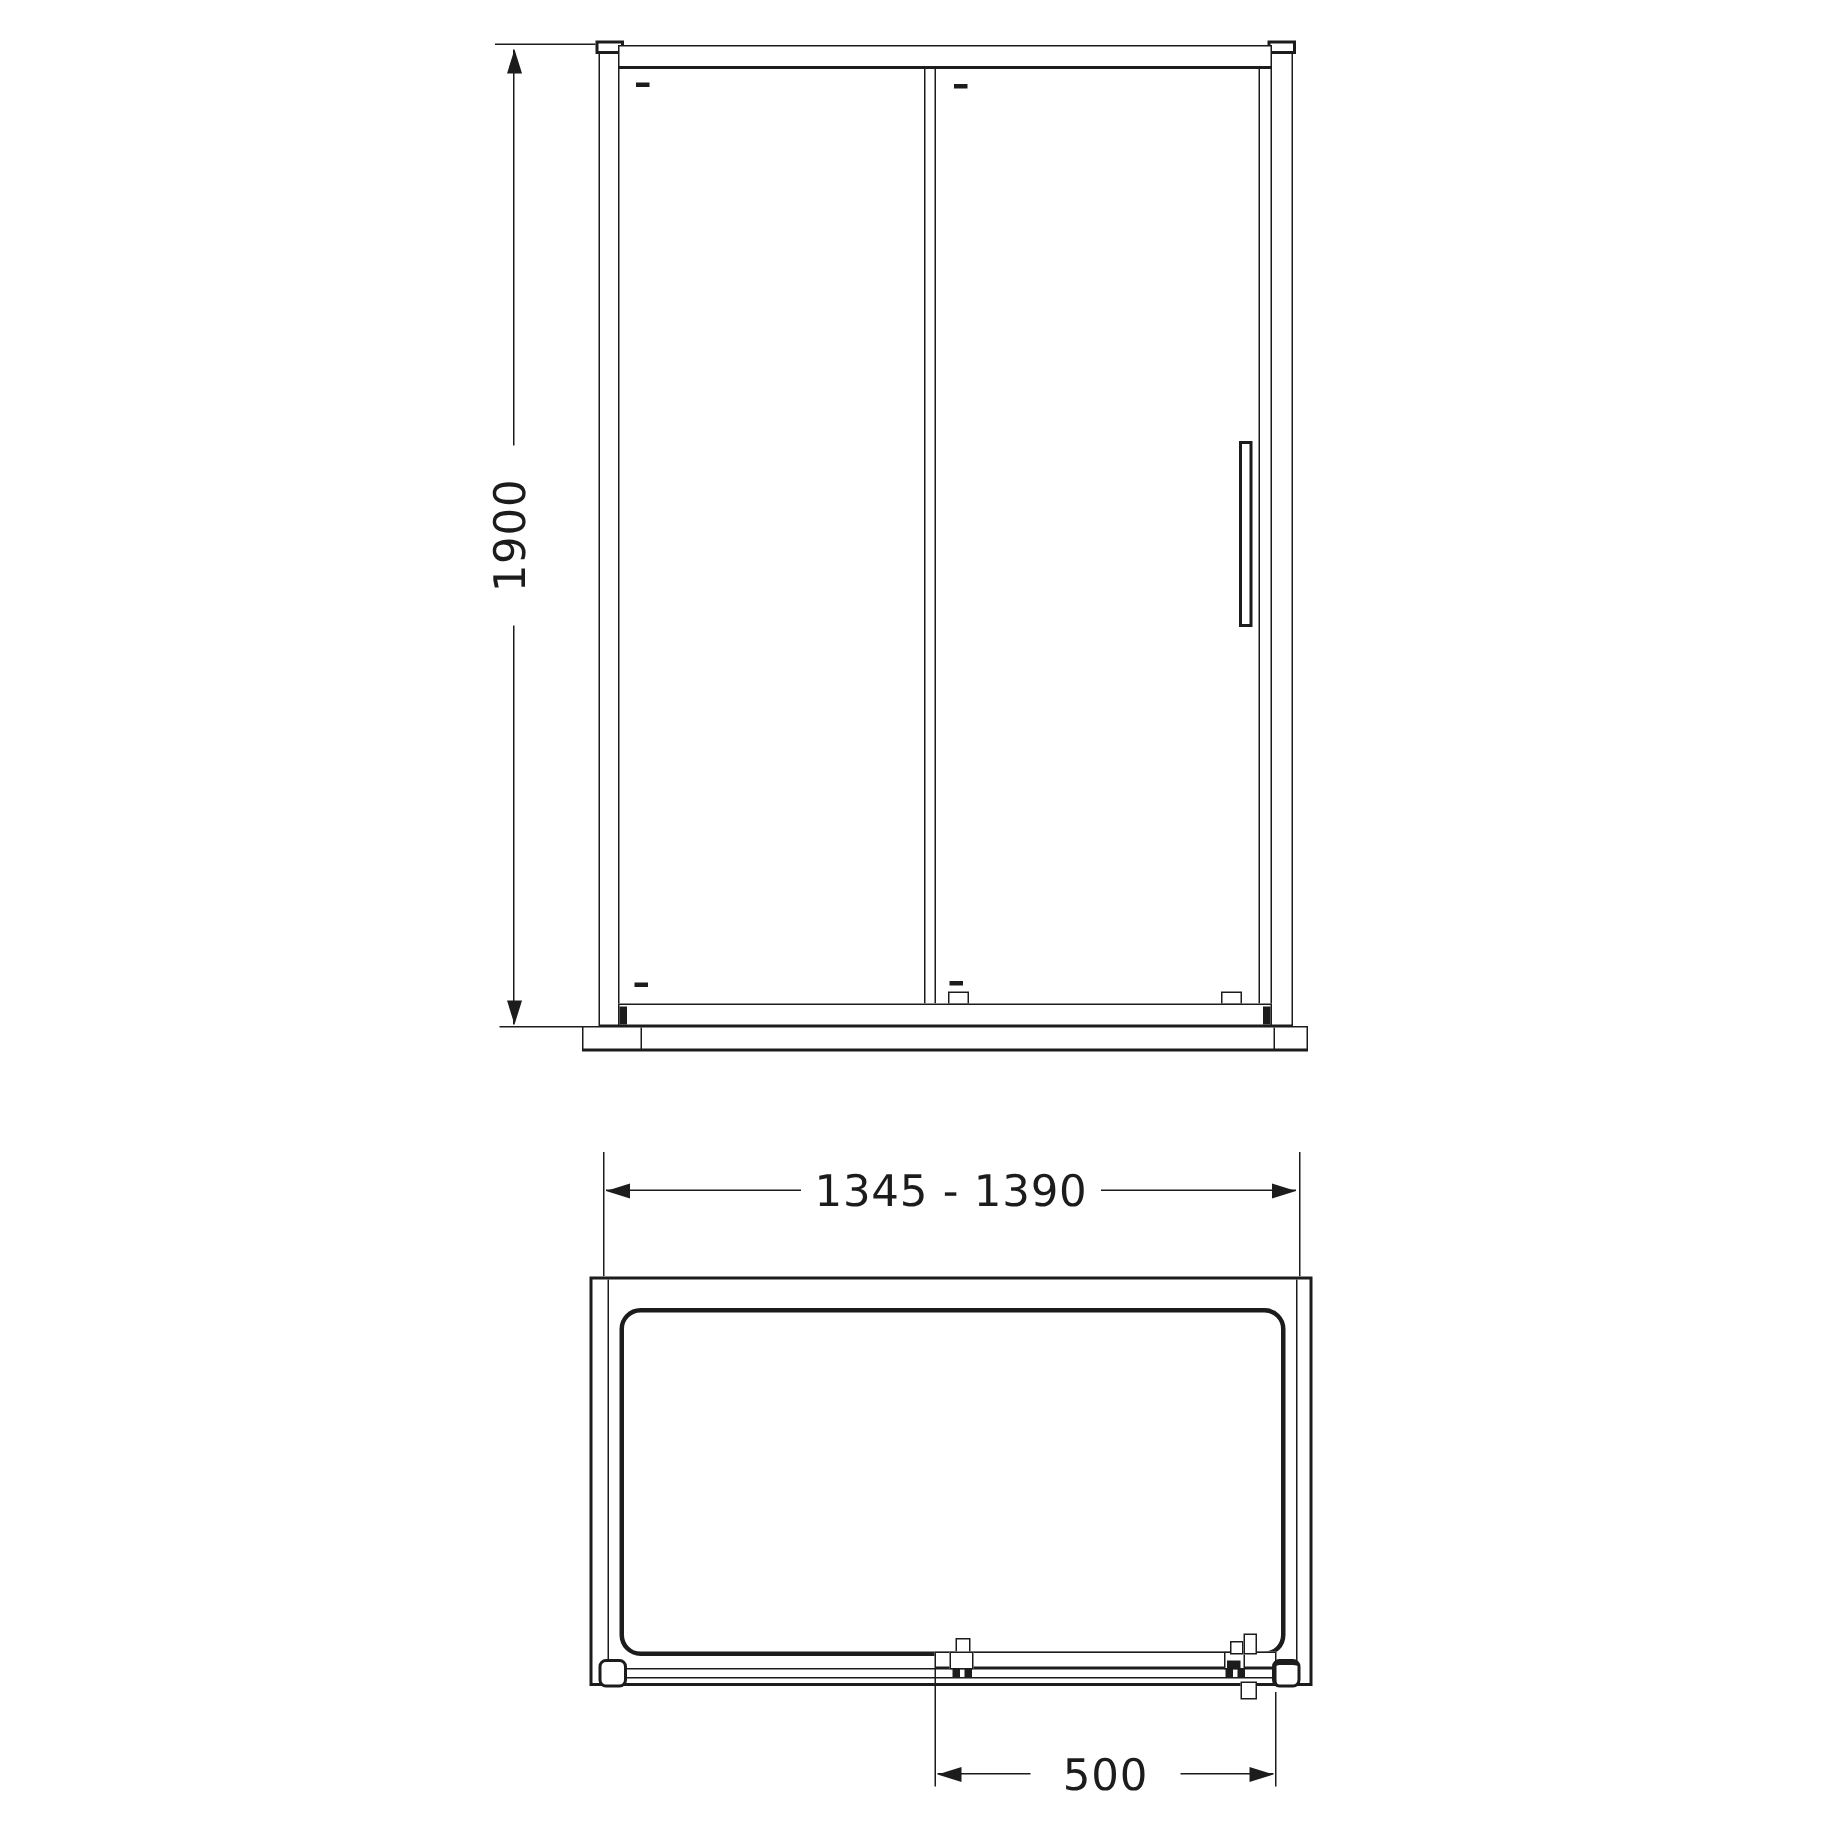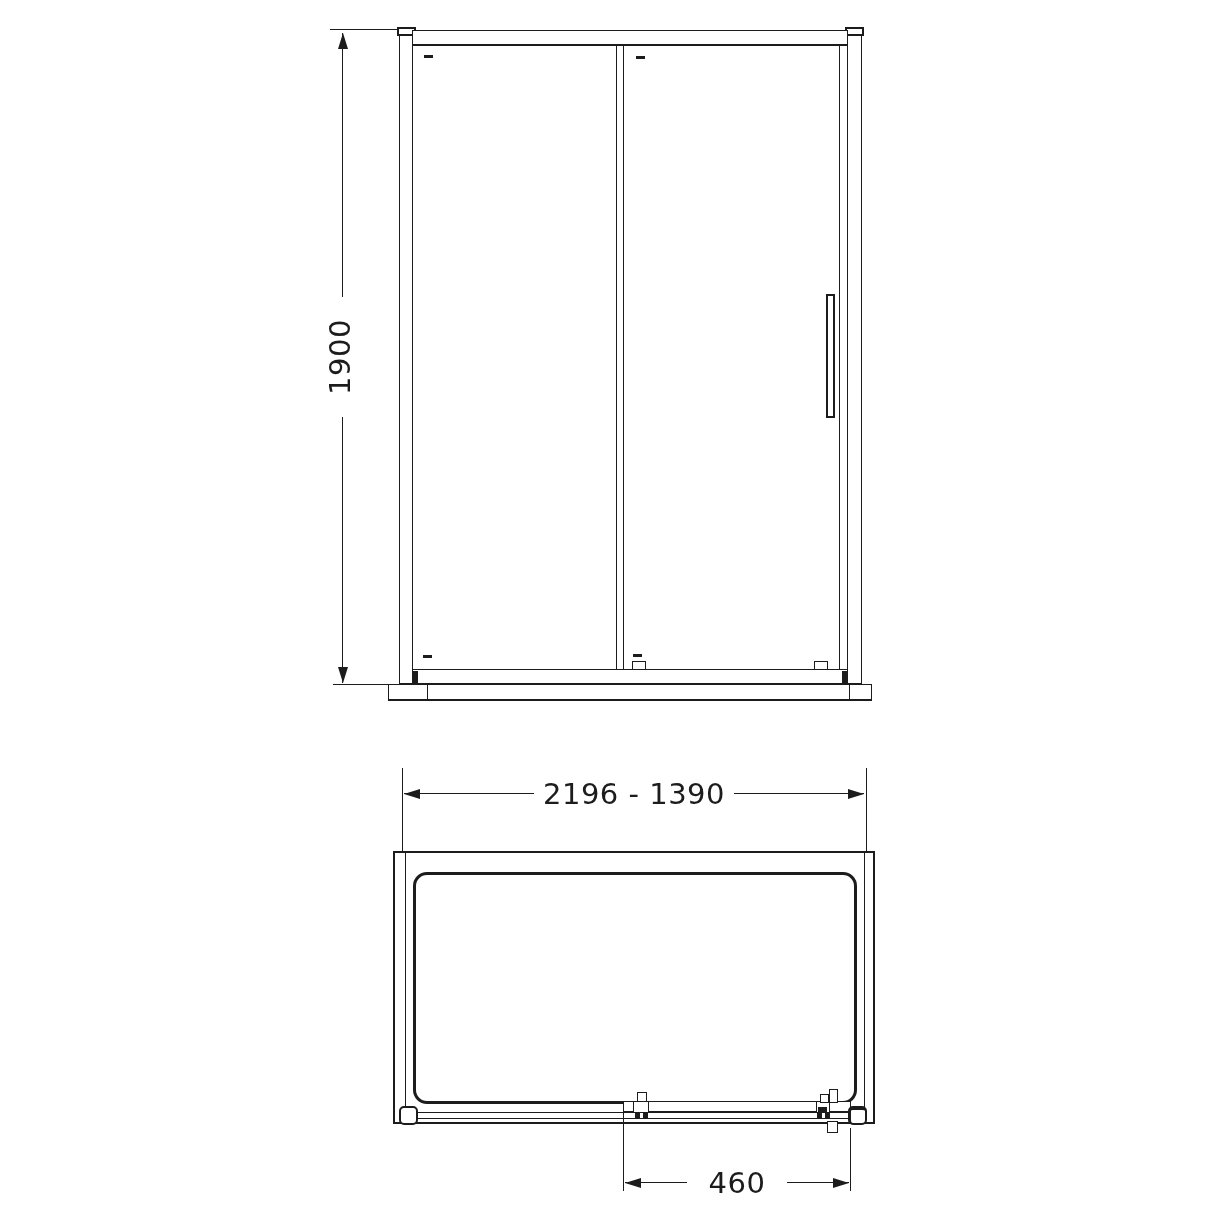--- a/index.html
+++ b/index.html
@@ -67,21 +67,21 @@
     <div class="vline" style="left:849px;top:685px;height:15px;"></div>
   </div>
 
   <div class="abs" style="left:0;top:760px;width:1214px;height:454px;">
 
     <div class="vline" style="left:402px;top:8px;height:83px;"></div>
     <div class="vline" style="left:866px;top:8px;height:83px;"></div>
     <div class="hline" style="left:404px;top:33px;width:460px;"></div>
     <div class="arrow left" style="left:404px;top:29px;"></div>
     <div class="arrow right" style="left:848px;top:29px;"></div>
-    <div class="dim-label" style="left:534px;top:15px;width:200px;height:38px;line-height:38px;">2196 - 1390</div>
+    <div class="dim-label" style="left:534px;top:15px;width:200px;height:38px;line-height:38px;">1345 - 1390</div>
 
     <div class="outline2" style="left:393px;top:91px;width:482px;height:273px;"></div>
     <div class="vline" style="left:405px;top:93px;height:269px;"></div>
     <div class="vline" style="left:864px;top:93px;height:269px;"></div>
 
     <div class="abs" style="left:413px;top:112px;width:444px;height:232px;border:3px solid #1c1c1c;border-radius:14px;background:#ffffff;z-index:1;"></div>
 
     <div class="hline" style="left:406px;top:352px;width:458px;z-index:1;"></div>
     <div class="hline" style="left:406px;top:358px;width:458px;z-index:1;"></div>
 
@@ -101,16 +101,16 @@
     <div class="outline1" style="left:827px;top:361px;width:11px;height:12px;z-index:4;"></div>
 
     <div class="outline2" style="left:399px;top:346px;width:19px;height:19px;border-radius:5px;z-index:4;"></div>
     <div class="outline2" style="left:848px;top:346px;width:19px;height:19px;border-radius:5px;border-top-width:4px;border-left-width:3px;z-index:4;"></div>
 
     <div class="vline" style="left:623px;top:352px;height:79px;z-index:5;"></div>
     <div class="vline" style="left:850px;top:368px;height:63px;z-index:5;"></div>
     <div class="hline" style="left:625px;top:422px;width:224px;z-index:5;"></div>
     <div class="arrow left" style="left:625px;top:418px;"></div>
     <div class="arrow right" style="left:833px;top:418px;"></div>
-    <div class="dim-label" style="left:687px;top:404px;width:100px;height:38px;line-height:38px;">460</div>
+    <div class="dim-label" style="left:687px;top:404px;width:100px;height:38px;line-height:38px;">500</div>
   </div>
 
 </div>
 
 </body></html>

